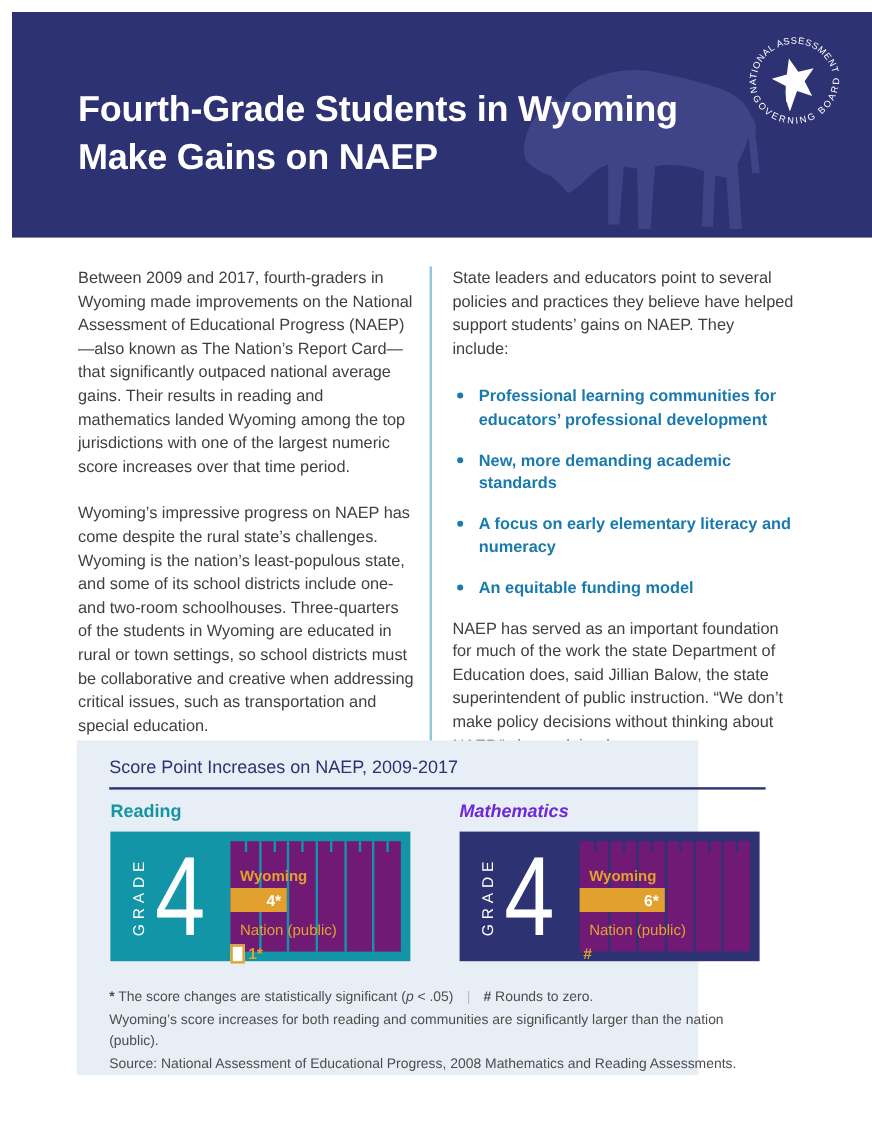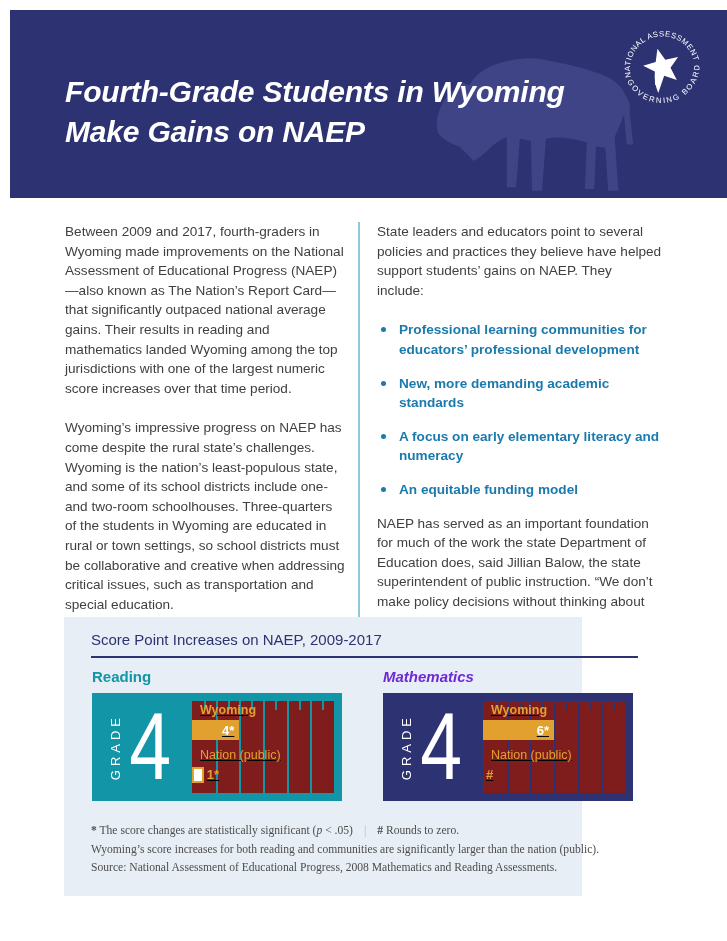--- a/index.html
+++ b/index.html
@@ -4,21 +4,21 @@
 <style>
   html,body{margin:0;padding:0;background:#fff;}
   .page{
     position:relative;width:727px;height:941px;background:#ffffff;overflow:hidden;
     font-family:"Liberation Sans","DejaVu Sans",sans-serif;
   }
 
   
   .masthead{position:absolute;left:10px;top:10px;right:0;height:188px;background:#2d3272;overflow:hidden;}
   .masthead-title{position:absolute;left:55px;top:62px;margin:0;color:#ffffff;font-size:30px;line-height:40px;font-weight:bold;letter-spacing:-0.2px;z-index:3;}
-  .masthead-title span{display:block;font-style:italic;}
+  .masthead-title span{display:block;}
   .bison-svg{position:absolute;right:58px;bottom:-4px;width:250px;height:158px;z-index:1;}
   .bison-svg path{fill:#3f4487;}
   .naep-logo{position:absolute;right:20px;top:12px;width:90px;height:90px;z-index:2;transform:rotate(-14deg);}
 
   
   .article{position:absolute;left:65px;top:222px;width:597px;display:flex;align-items:stretch;}
   .col-left{width:281px;}
   .col-divider{width:2px;background:#8fc8da;margin-left:12px;margin-right:17px;}
   .col-right{width:285px;}
   .body-par{margin:0 0 20px 0;font-size:13.6px;line-height:19.6px;color:#404040;}
@@ -35,34 +35,34 @@
   .chart-col + .chart-col{margin-left:41px;}
   .subject{margin:0 0 8px 0;font-size:15px;font-weight:bold;}
   .subject.reading{color:#1295a6;}
   .subject.math{color:#6d28d9;font-style:italic;}
   .chart-box{position:relative;width:250px;height:108px;}
   .chart-box.reading-box{background:#1295a6;}
   .chart-box.math-box{background:#2d3272;}
   .grade{position:absolute;left:0;top:0;bottom:0;width:100px;display:flex;align-items:center;justify-content:center;color:#ffffff;}
   .grade-word{writing-mode:vertical-rl;transform:rotate(180deg);font-size:13px;letter-spacing:4px;margin-right:1px;}
   .grade-num{display:inline-block;font-size:94px;line-height:0.92;font-weight:normal;transform:scaleX(0.8);transform-origin:center;}
-  .plot{position:absolute;left:100px;top:8px;right:8px;bottom:8px;background:#7f1d1d;padding-top:0;box-sizing:border-box;text-decoration:underline;}
+  .plot{position:absolute;left:100px;top:8px;right:8px;bottom:8px;background:#701a75;padding-top:20px;box-sizing:border-box;}
   .gridline{position:absolute;top:0;bottom:0;width:2px;z-index:1;}
   .tickline{position:absolute;top:0;height:9px;width:2px;z-index:1;}
   .row-label{position:relative;z-index:2;font-size:12.5px;line-height:15px;padding:2px 0 2px 8px;color:#e2a12e;}
   .row-label.wy{font-weight:bold;}
   .row-label.nation{margin-top:6px;}
   .bar.main-bar{position:relative;z-index:2;height:20px;background:#e2a12e;display:flex;align-items:center;justify-content:flex-end;}
   .bar-value{color:#ffffff;font-weight:bold;font-size:13px;padding-right:5px;}
   .nation-row{position:relative;z-index:2;display:flex;align-items:center;height:17px;margin-top:1px;}
   .bar.outline-bar{height:16px;background:#ffffff;border:2px solid #e2a12e;box-sizing:border-box;}
   .nation-value{color:#e2a12e;font-weight:bold;font-size:13px;margin-left:3px;}
 
   
-  .footnotes{position:absolute;left:27px;top:205px;font-size:11.6px;line-height:18.5px;color:#4d4d4d;width:545px;font-family:Liberation Serif, serif;}
+  .footnotes{position:absolute;left:27px;top:205px;font-size:11.6px;line-height:18.5px;color:#4d4d4d;width:545px;}
   .footnotes p{margin:0;}
   .fn-star{font-weight:bold;}
   .fn-p{font-style:italic;}
   .fn-sep{color:#b6bcc6;margin:0 11px;}
   .fn-hash{font-weight:bold;}
 
   
   .naep-logo text{fill:#ffffff;font-family:"Liberation Sans","DejaVu Sans",sans-serif;}
   .naep-logo .arc-top-text{font-size:8.6px;letter-spacing:0.6px;}
   .naep-logo .arc-bot-text{font-size:8.6px;letter-spacing:2px;}

